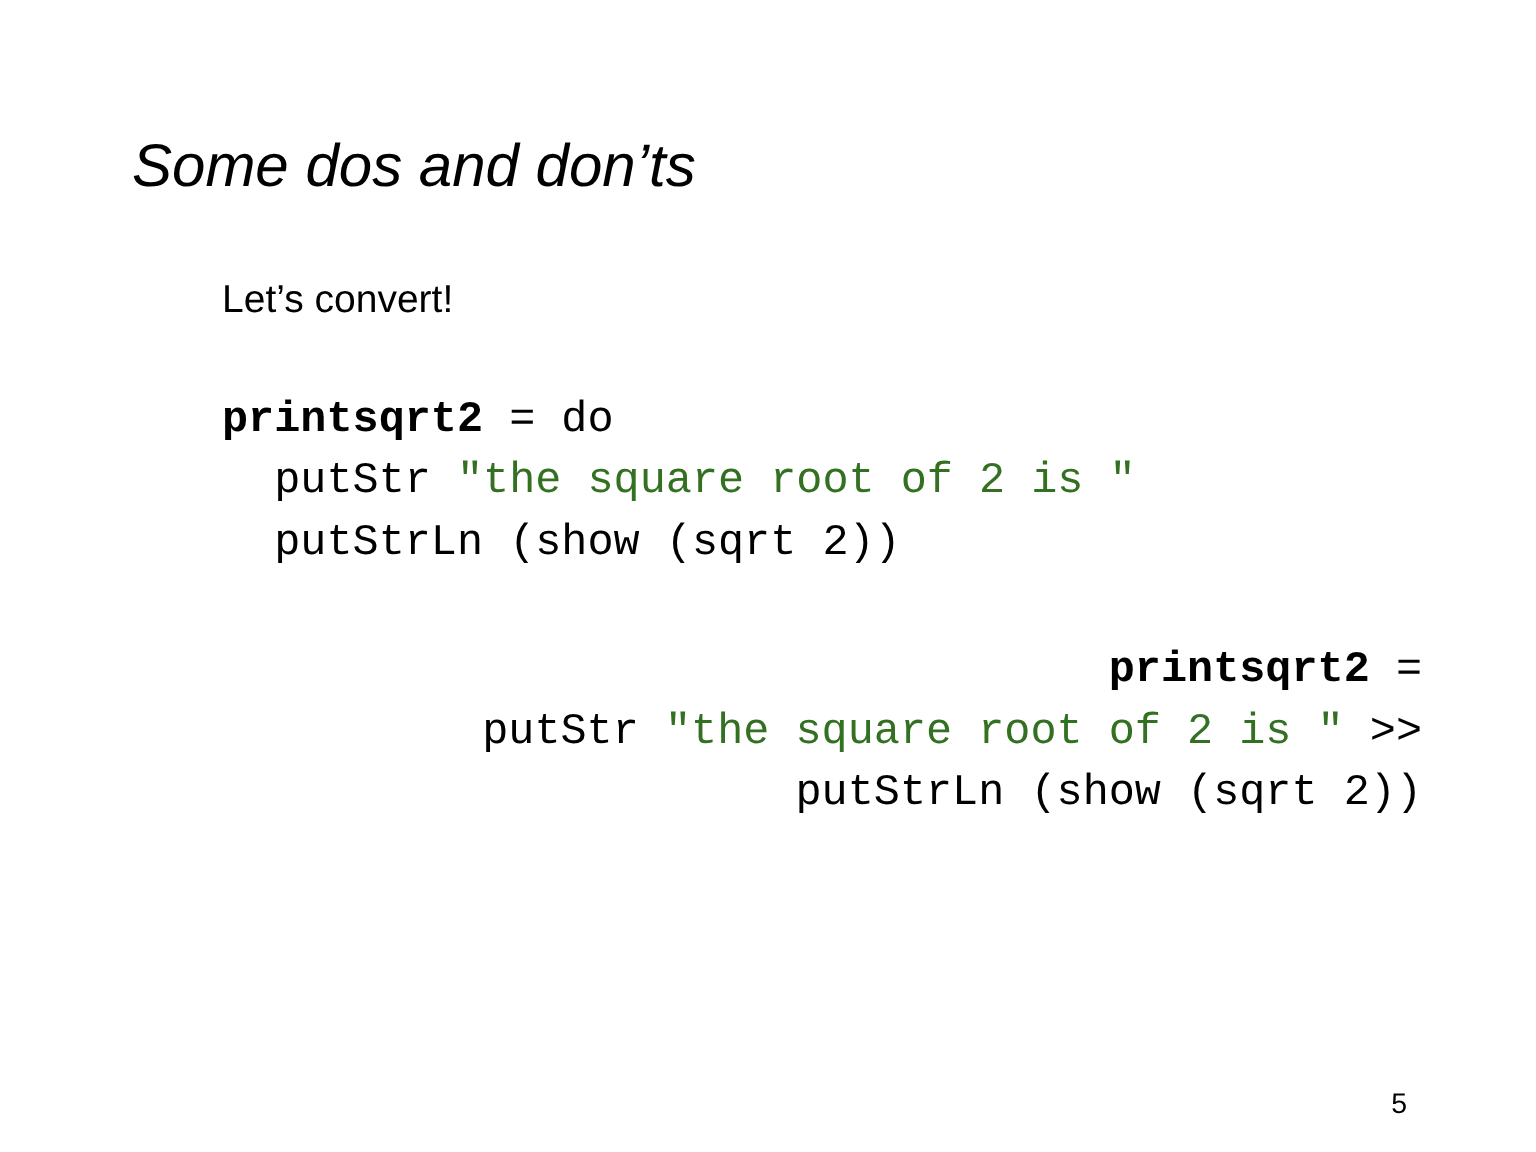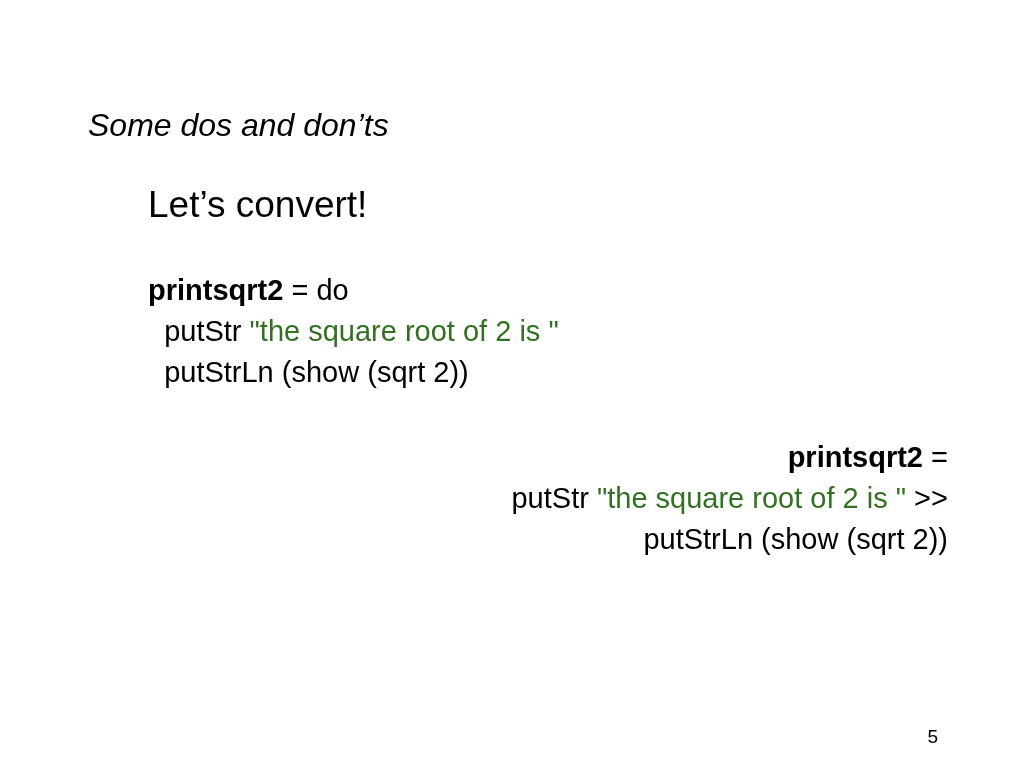--- a/index.html
+++ b/index.html
@@ -11,46 +11,46 @@
     position: relative;
     width: 1024px;
     height: 768px;
     background: #ffffff;
     overflow: hidden;
     font-family: "Liberation Sans", sans-serif;
   }
   .slide-title {
     position: absolute;
     left: 88px;
-    top: 88px;
+    top: 64px;
     font-family: "Liberation Sans", sans-serif;
-    font-size: 32px;
+    font-size: 40px;
     font-style: italic;
     font-weight: normal;
     color: #000000;
     letter-spacing: 0px;
     white-space: nowrap;
     line-height: 1.0;
   }
   .body-block {
     position: absolute;
     left: 148px;
     top: 186px;
     width: 800px;
   }
   .lead-text {
     font-family: "Liberation Sans", sans-serif;
-    font-size: 37px;
+    font-size: 26px;
     color: #000000;
     line-height: 1.0;
     white-space: nowrap;
     margin: 0 0 0 0;
   }
   .code-block {
-    font-family: Liberation Sans, sans-serif;
+    font-family: Liberation Mono, monospace;
     font-size: 29px;
     color: #000000;
     line-height: 41px;
     white-space: pre;
     margin: 0;
   }
   .code-block.first { margin-top: 47px; }
   .code-block.second { margin-top: 44px; text-align: right; }
   .code-line {
     white-space: pre;

